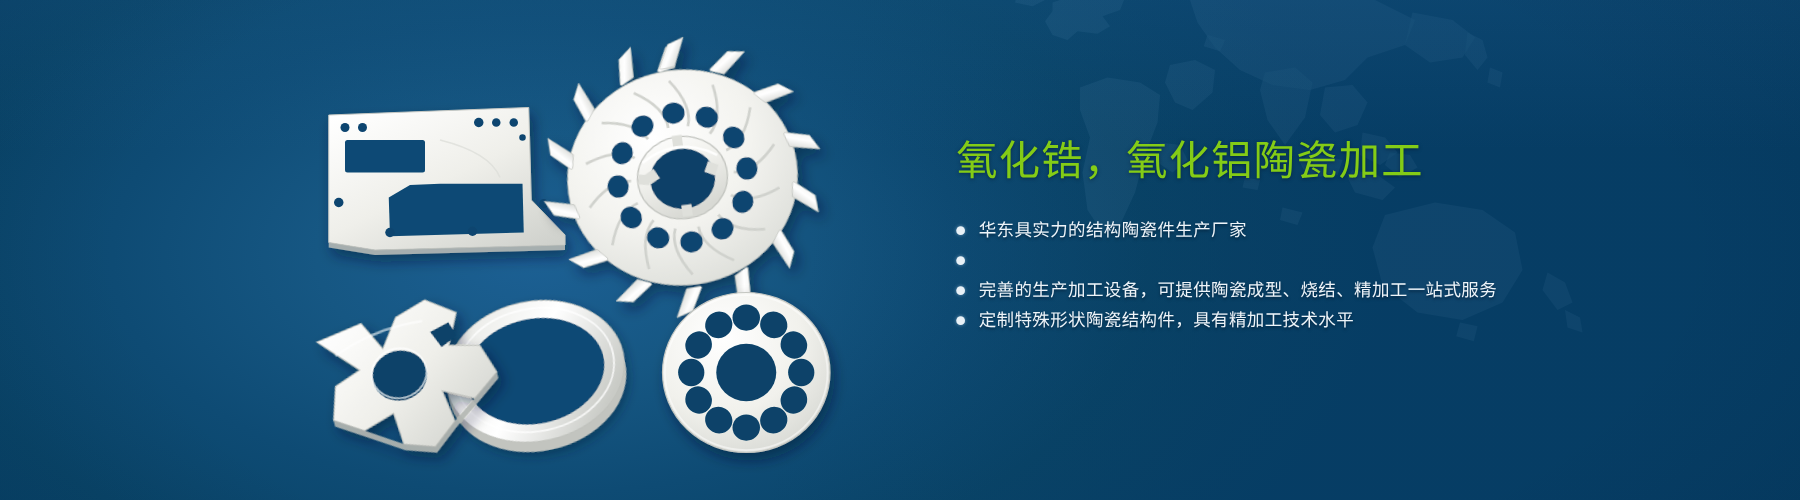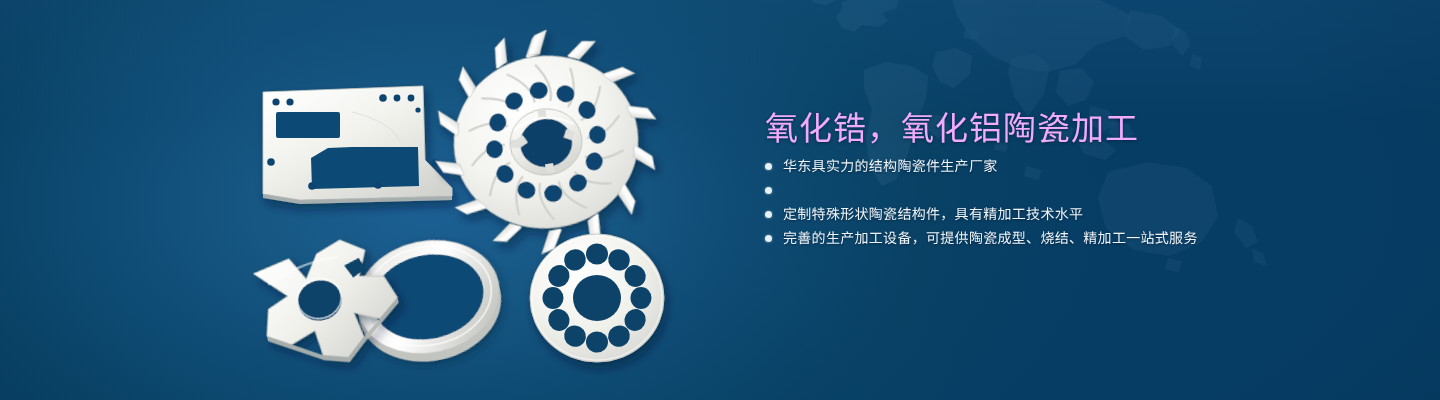--- a/index.html
+++ b/index.html
@@ -62,28 +62,28 @@
 
   
   .content {
     position:absolute; left:765px; top:108px;
     width:620px;
   }
   .headline {
     font-size:33px;
     line-height:42px;
     letter-spacing:1px;
-    color:#f0abfc;
+    color:#84cc16;
     font-weight:400;
     text-shadow:0 1px 3px rgba(0,20,40,0.55);
     white-space:nowrap;
   }
   .bullets {
     list-style:none;
-    margin-top:4px;
+    margin-top:22px;
   }
   .bullet {
     display:flex;
     align-items:center;
     height:24px;
     white-space:nowrap;
   }
   .dot {
     width:7px; height:7px;
     border-radius:50%;
@@ -348,24 +348,24 @@
         <span class="dot"></span>
         <span class="bullet-text">华东具实力的结构陶瓷件生产厂家</span>
       </li>
 
       <li class="bullet">
         <span class="dot"></span>
       </li>
 
       <li class="bullet">
         <span class="dot"></span>
+        <span class="bullet-text">完善的生产加工设备，可提供陶瓷成型、烧结、精加工一站式服务</span>
+      </li>
+
+      <li class="bullet">
+        <span class="dot"></span>
         <span class="bullet-text">定制特殊形状陶瓷结构件，具有精加工技术水平</span>
       </li>
 
-      <li class="bullet">
-        <span class="dot"></span>
-        <span class="bullet-text">完善的生产加工设备，可提供陶瓷成型、烧结、精加工一站式服务</span>
-      </li>
-
     </ul>
   </div>
 
 </div>
 
 </body></html>

